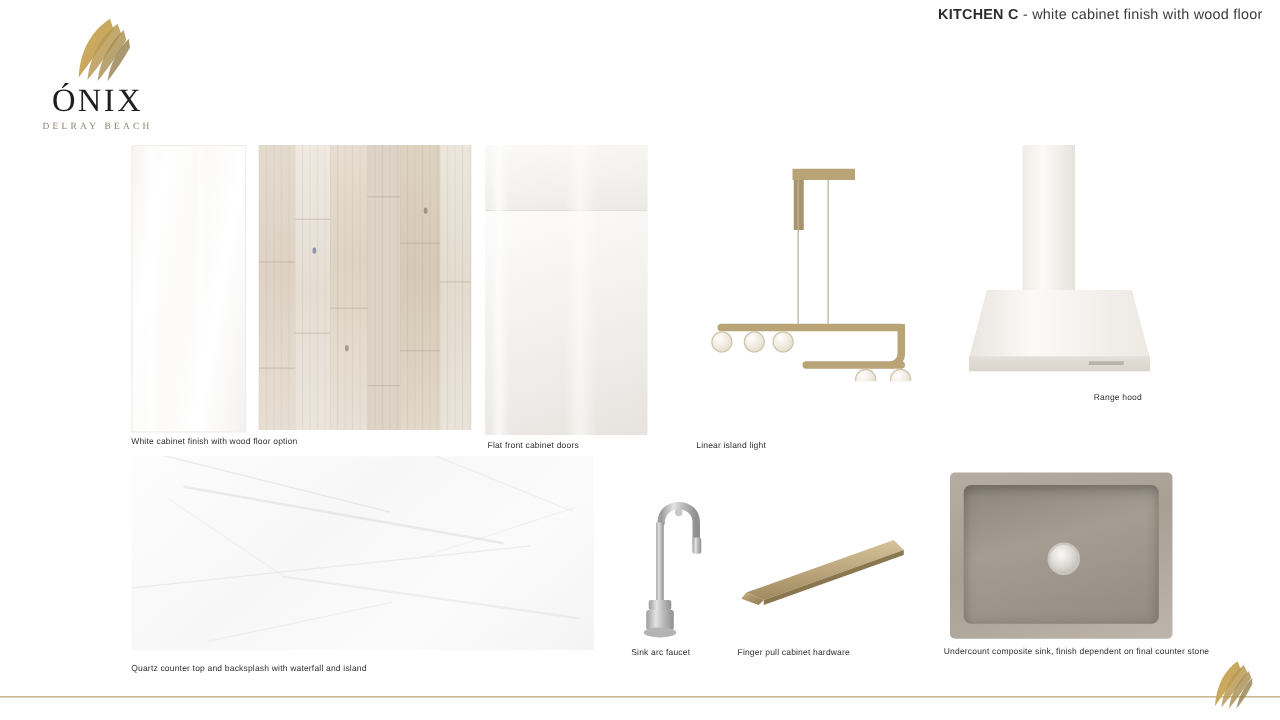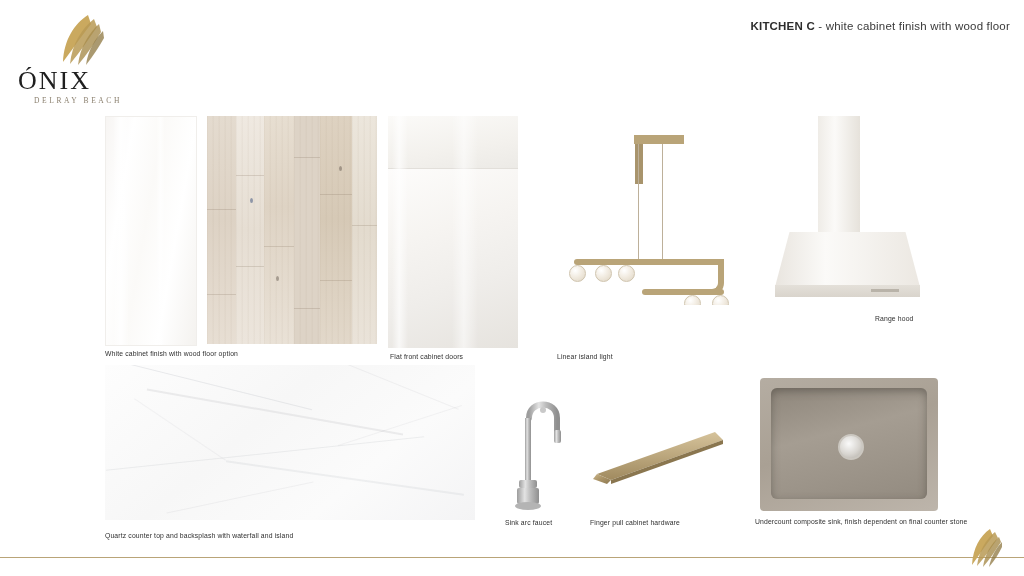--- a/index.html
+++ b/index.html
@@ -12,21 +12,21 @@
     height: 576px;
     position: relative;
     overflow: hidden;
     font-family: "Liberation Sans", sans-serif;
     color: #3a3a3a;
   }
 
   
   #header-title {
     position: absolute;
-    top: 20px;
+    top: 6px;
     right: 14px;
     font-size: 11.5px;
     letter-spacing: 0.2px;
     white-space: nowrap;
   }
   #header-title .strong {
     font-weight: bold;
     color: #2d2d2d;
   }
   #header-title .rest {
@@ -47,21 +47,21 @@
     left: 40px;
     top: 0px;
     width: 46px;
     height: 52px;
   }
   #logo-word {
     position: absolute;
     left: 0;
     top: 52px;
     width: 120px;
-    text-align: left;
+    text-align: center;
     font-family: "Liberation Serif", serif;
     font-size: 26px;
     letter-spacing: 2px;
     color: #1f1f1f;
     font-weight: normal;
   }
   #logo-sub {
     position: absolute;
     left: 0;
     top: 82px;

